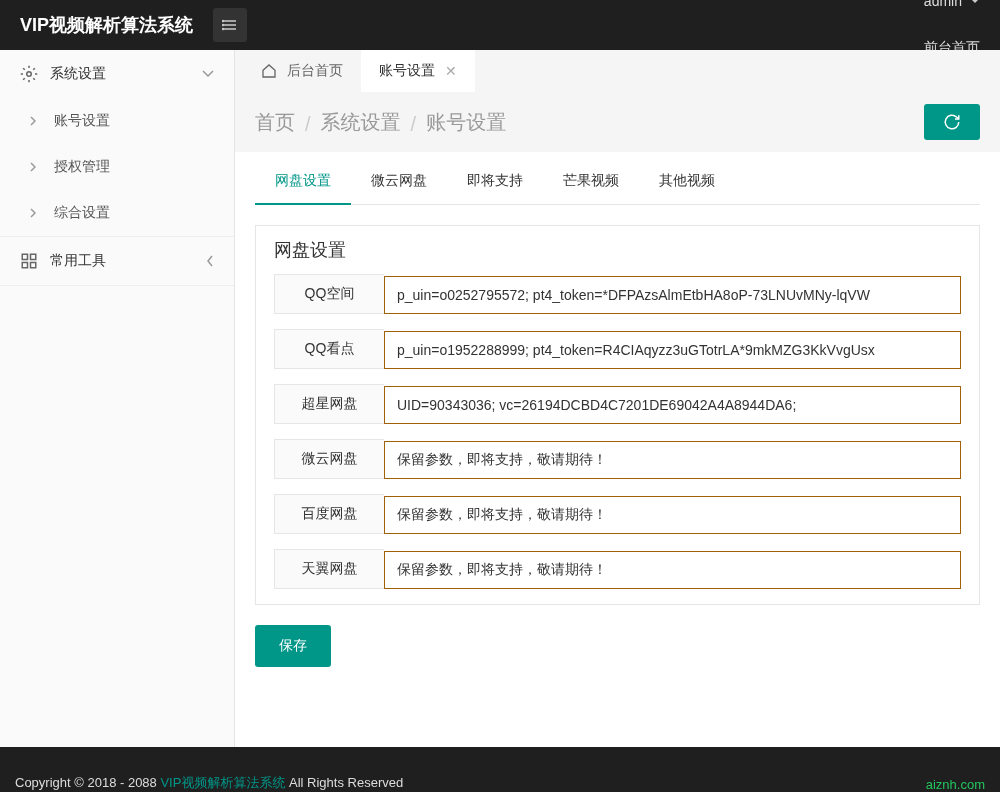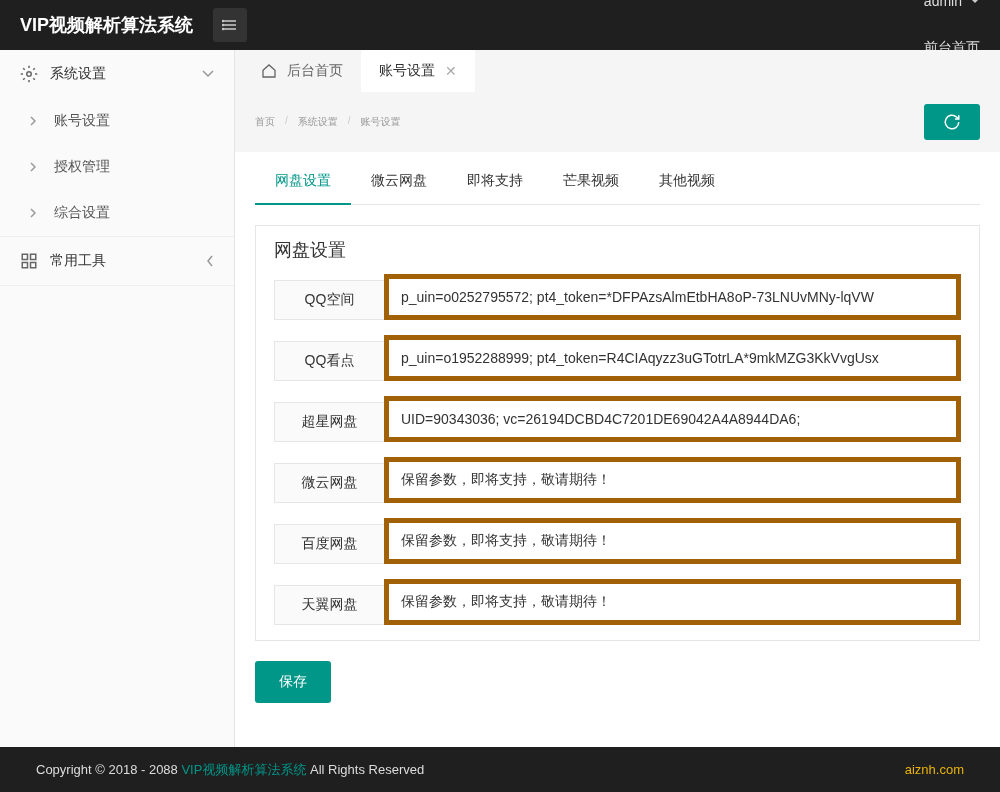--- a/index.html
+++ b/index.html
@@ -22,42 +22,42 @@
     .sidebar-item { padding: 14px 20px 14px 30px; display: flex; align-items: center; gap: 18px; cursor: pointer; color: #555; font-size: 14px; }
     
     .main { flex: 1; display: flex; flex-direction: column; background: #f5f5f5; overflow: hidden; }
     
     .tabs-bar { background: #f5f5f5; display: flex; align-items: stretch; height: 42px; padding-left: 8px; }
     .tab { padding: 0 18px; display: flex; align-items: center; gap: 10px; cursor: pointer; color: #666; background: #f5f5f5; }
     .tab.active { background: #fff; color: #333; }
     .tab-close { color: #aaa; font-size: 14px; }
     
     .breadcrumb-row { display: flex; align-items: center; padding: 12px 20px; }
-    .breadcrumb { display: flex; align-items: flex-start; gap: 10px; color: #999; font-size: 10px; }
+    .breadcrumb { display: flex; align-items: flex-end; gap: 10px; color: #999; font-size: 20px; }
     .breadcrumb-sep { color: #ccc; }
     .refresh-btn { margin-left: auto; width: 56px; height: 36px; background: #009688; border-radius: 3px; display: flex; align-items: center; justify-content: center; cursor: pointer; }
     
     .content { flex: 1; padding: 20px; overflow-y: auto; background: #fff; margin: 0; }
     
     .sub-tabs { display: flex; border-bottom: 1px solid #e6e6e6; margin-bottom: 20px; gap: 0; }
     .sub-tab { padding: 0 20px 14px 20px; cursor: pointer; color: #333; position: relative; }
     .sub-tab.active { color: #009688; }
     .sub-tab.active::after { content: ''; position: absolute; bottom: -1px; left: 0; right: 0; height: 2px; background: #009688; }
     
     .panel { border: 1px solid #e6e6e6; padding: 0; }
     .panel-title { padding: 12px 18px; font-size: 18px; color: #333; }
     .form-row { display: flex; align-items: flex-end; margin: 0 18px 15px 18px; }
     .form-label { width: 110px; text-align: center; padding: 10px 0; background: #fafafa; border: 1px solid #e6e6e6; border-right: none; font-size: 14px; }
-    .form-input { flex: 1; padding: 10px 12px; border: 5px solid #a16207; font-size: 14px; color: #333; font-family: inherit; overflow: hidden; white-space: nowrap; text-overflow: ellipsis; }
+    .form-input { flex: 1; padding: 10px 12px; border: 1px solid #a16207; font-size: 14px; color: #333; font-family: inherit; overflow: hidden; white-space: nowrap; text-overflow: ellipsis; }
     
     .save-btn { margin: 20px 16px 0 0; padding: 12px 24px; background: #009688; color: #fff; border: none; border-radius: 3px; font-size: 14px; cursor: pointer; }
     
-    .footer { height: 45px; background: #1f1f1f; color: #ddd; display: flex; align-items: center; padding: 0 36px; font-size: 13px; }
+    .footer { height: 45px; background: #1f1f1f; color: #ddd; display: flex; align-items: flex-end; padding: 0 15px; font-size: 13px; }
     .footer .brand { color: #009688; }
-    .watermark { margin-left: auto; color: #eab308; font-size: 13px; }
+    .watermark { margin-left: auto; color: #22c55e; font-size: 13px; }
     
     .icon { display: inline-flex; }
   </style>
 </head>
 <body>
 
 <div class="header">
   <div class="logo">VIP视频解析算法系统</div>
   <div class="menu-toggle">
     <span class="icon">

